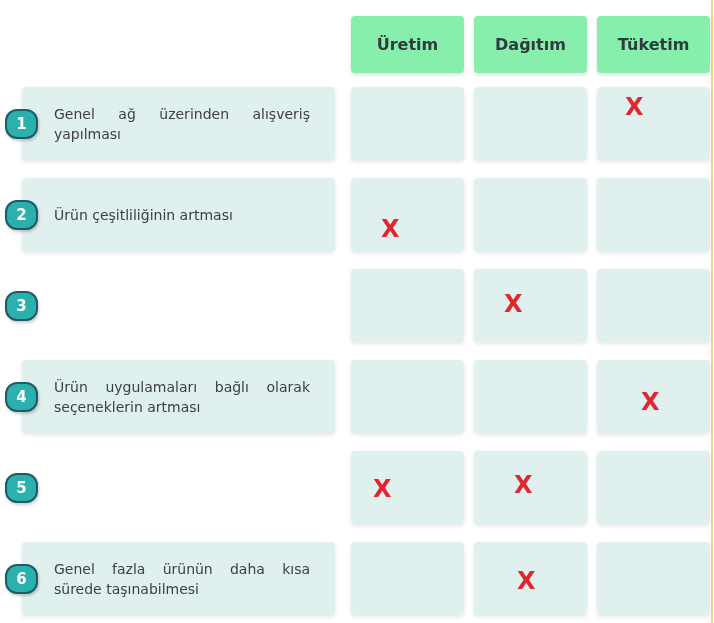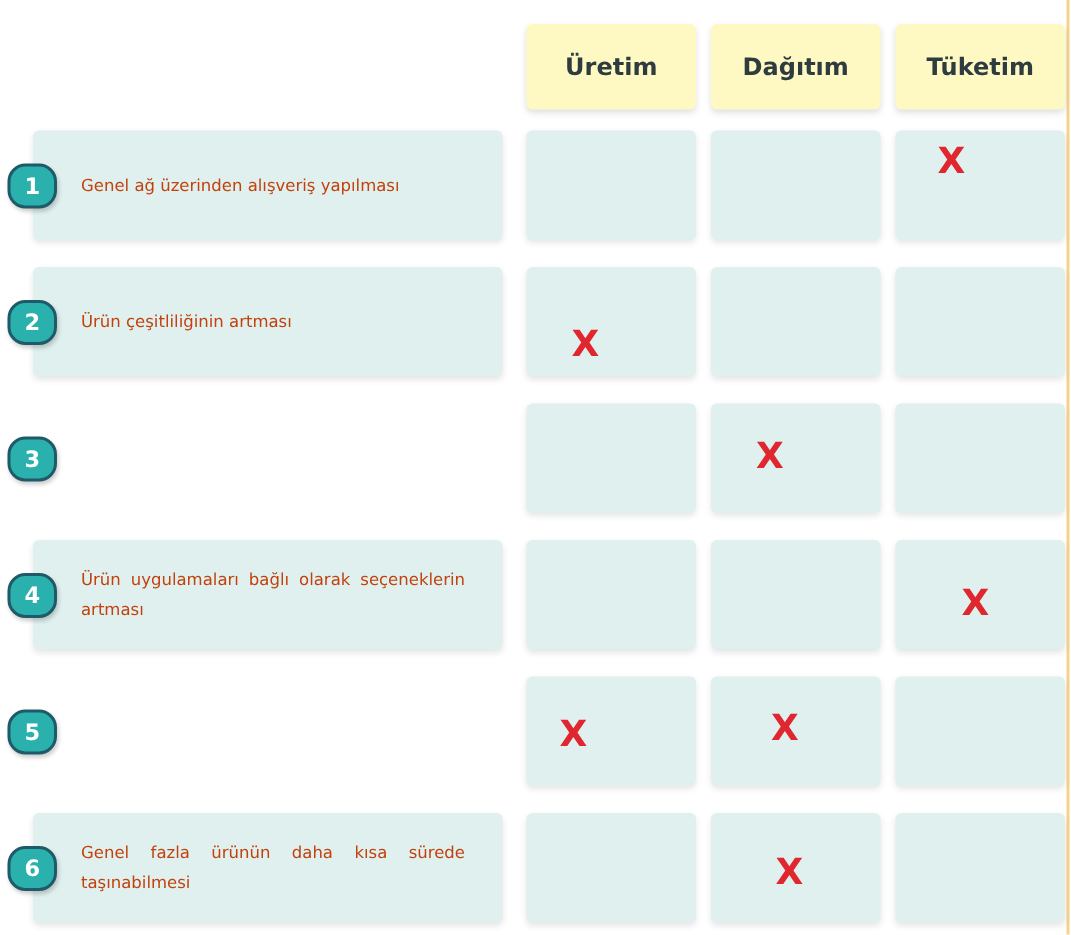--- a/index.html
+++ b/index.html
@@ -3,34 +3,34 @@
 <meta charset="utf-8">
 <style>
   html, body { margin:0; padding:0; }
   body {
     width:714px; height:623px; background:#ffffff; position:relative; overflow:hidden;
     font-family:"DejaVu Sans", "Liberation Sans", sans-serif;
   }
   .edge-line { position:absolute; left:711px; top:0; width:2px; height:623px; background:#f5d48a; }
   .header-cell {
     position:absolute; top:16px; height:57px; width:113px;
-    background:#fef9c3; border-radius:4px;
+    background:#86efac; border-radius:4px;
     box-shadow:0 2px 4px rgba(0,0,0,0.12);
     display:flex; align-items:center; justify-content:center;
     font-weight:bold; font-size:16px; color:#2e3b3f;
   }
   .row { position:absolute; left:0; width:714px; height:73px; }
   .label-box {
     position:absolute; left:22px; top:0; width:313px; height:73px;
     background:#dff0ee; border-radius:4px;
     box-shadow:0 2px 4px rgba(0,0,0,0.10);
     display:flex; align-items:center;
   }
   .label-text {
-    margin-left:32px; margin-right:25px; font-size:11px; line-height:20px; color:#c2410c;
+    margin-left:32px; margin-right:25px; font-size:14px; line-height:20px; color:#404040;
     text-align:justify;
   }
   .badge {
     position:absolute; left:5px; top:50%; transform:translateY(-50%);
     width:33px; height:30px; border-radius:12px;
     background:#2bb1ad; border:2px solid #1f5a68; box-sizing:border-box;
     color:#ffffff; font-weight:bold; font-size:15px;
     display:flex; align-items:center; justify-content:center;
     box-shadow:1px 2px 3px rgba(0,0,0,0.2);
     z-index:2;

